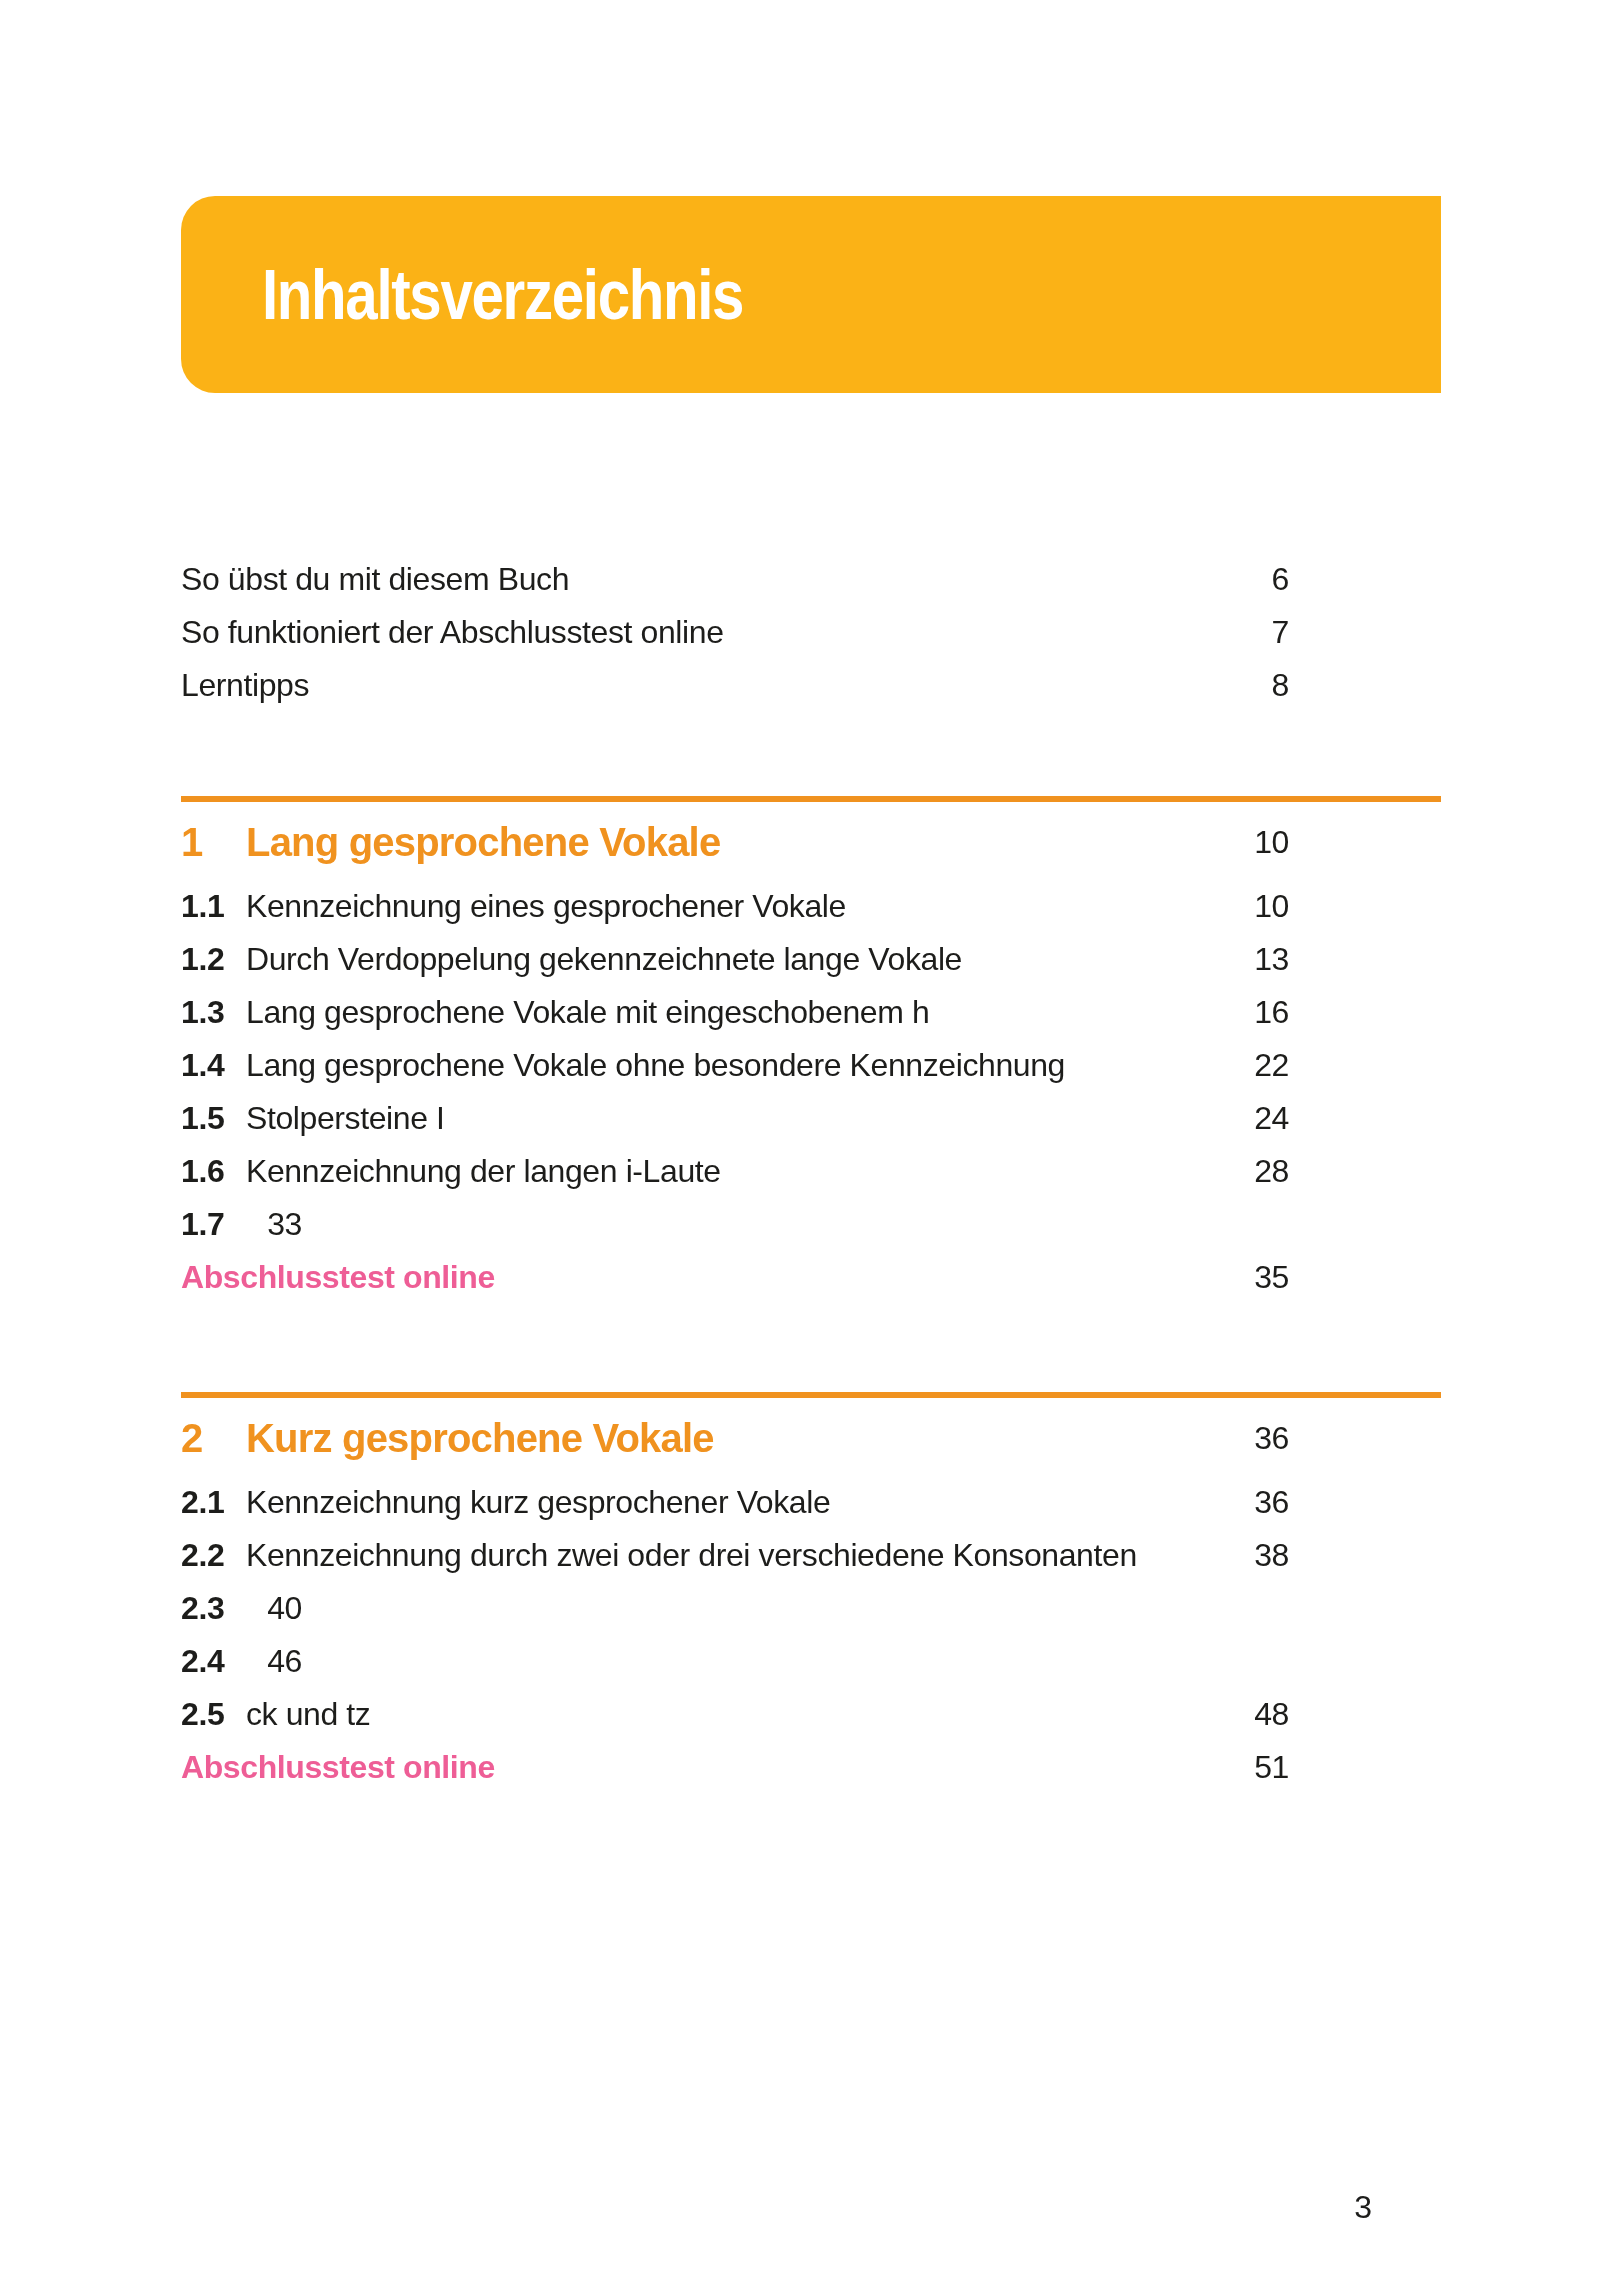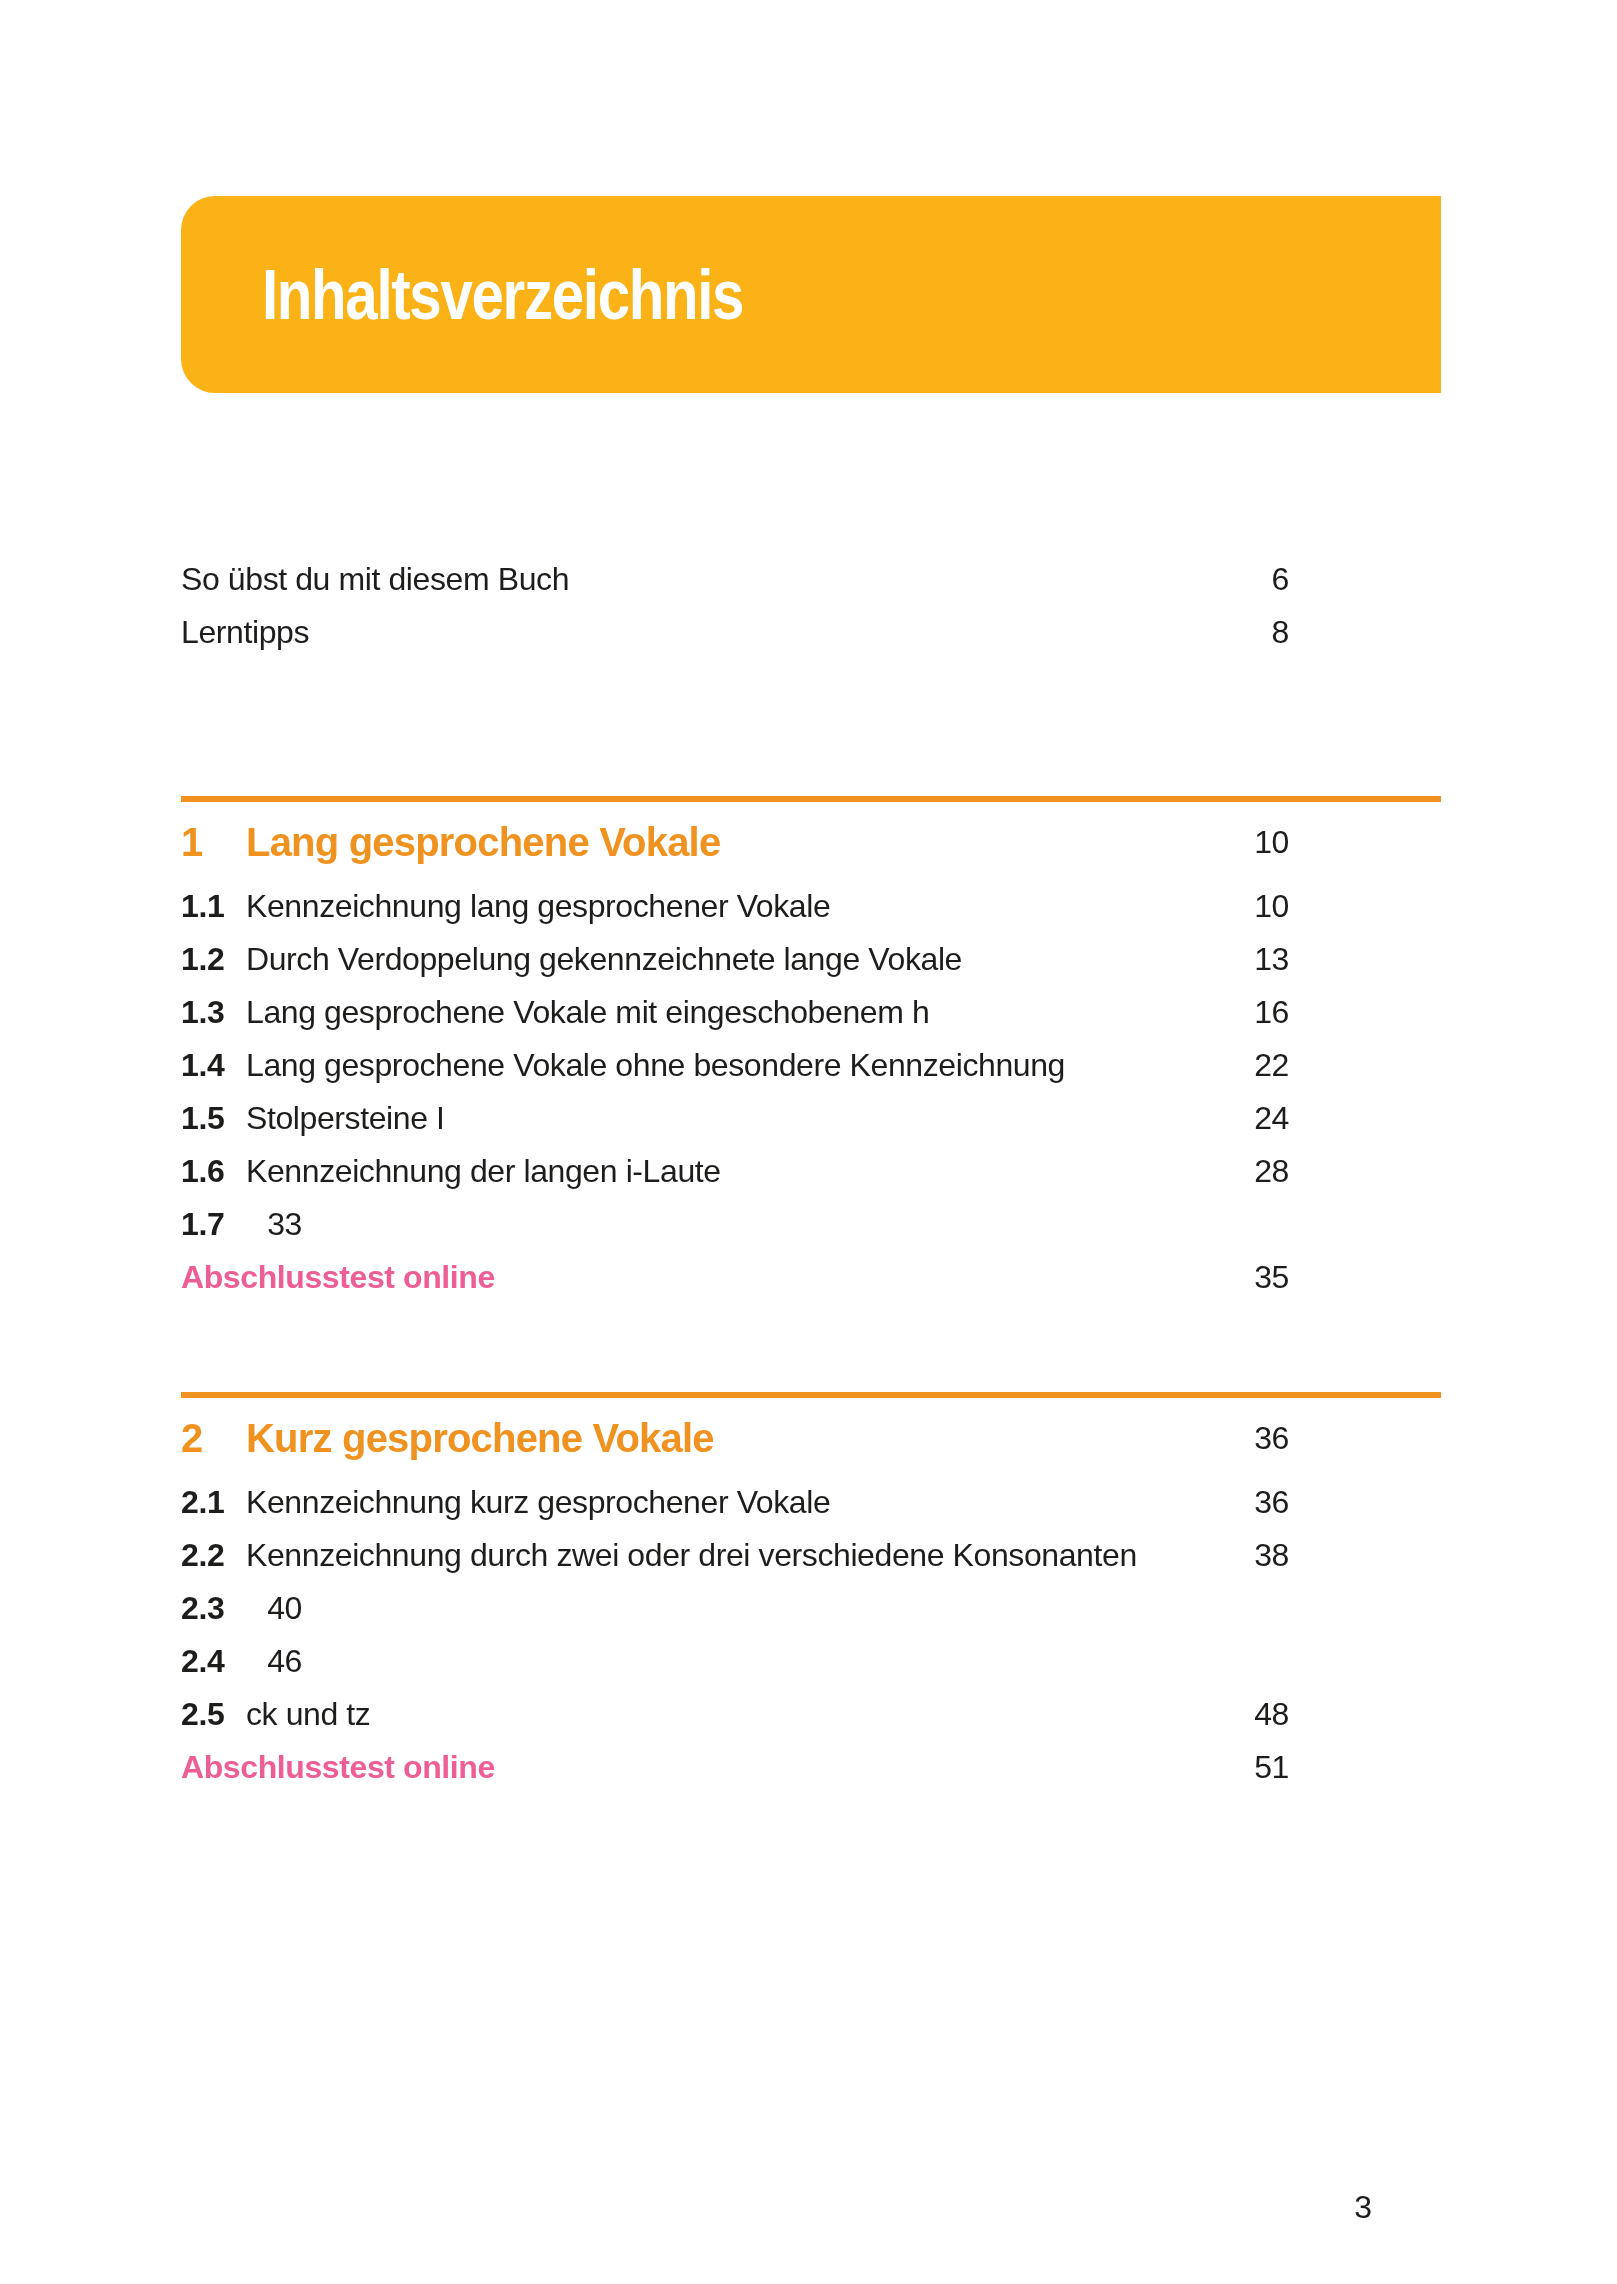--- a/index.html
+++ b/index.html
@@ -107,35 +107,39 @@
   <header class="title-bar">
     <h1>Inhaltsverzeichnis</h1>
   </header>
 
   <ul class="intro">
     <li class="row">
       <span class="label">So übst du mit diesem Buch</span>
       <span class="pagenum">6</span>
     </li>
     <li class="row">
+      <span class="label">So funktioniert der Abschlusstest online</span>
+      <span class="pagenum">7</span>
+    </li>
+    <li class="row">
       <span class="label">Lerntipps</span>
       <span class="pagenum">8</span>
     </li>
   </ul>
 
   <section class="chapter" style="top:796px">
     <div class="rule"></div>
     <div class="row heading">
       <span class="num">1</span>
       <span class="label">Lang gesprochene Vokale</span>
       <span class="pagenum">10</span>
     </div>
     <div class="row">
       <span class="num">1.1</span>
-      <span class="label">Kennzeichnung lang gesprochener Vokale</span>
+      <span class="label">Kennzeichnung eines gesprochener Vokale</span>
       <span class="pagenum">10</span>
     </div>
     <div class="row">
       <span class="num">1.2</span>
       <span class="label">Durch Verdoppelung gekennzeichnete lange Vokale</span>
       <span class="pagenum">13</span>
     </div>
     <div class="row">
       <span class="num">1.3</span>
       <span class="label">Lang gesprochene Vokale mit eingeschobenem h</span>

